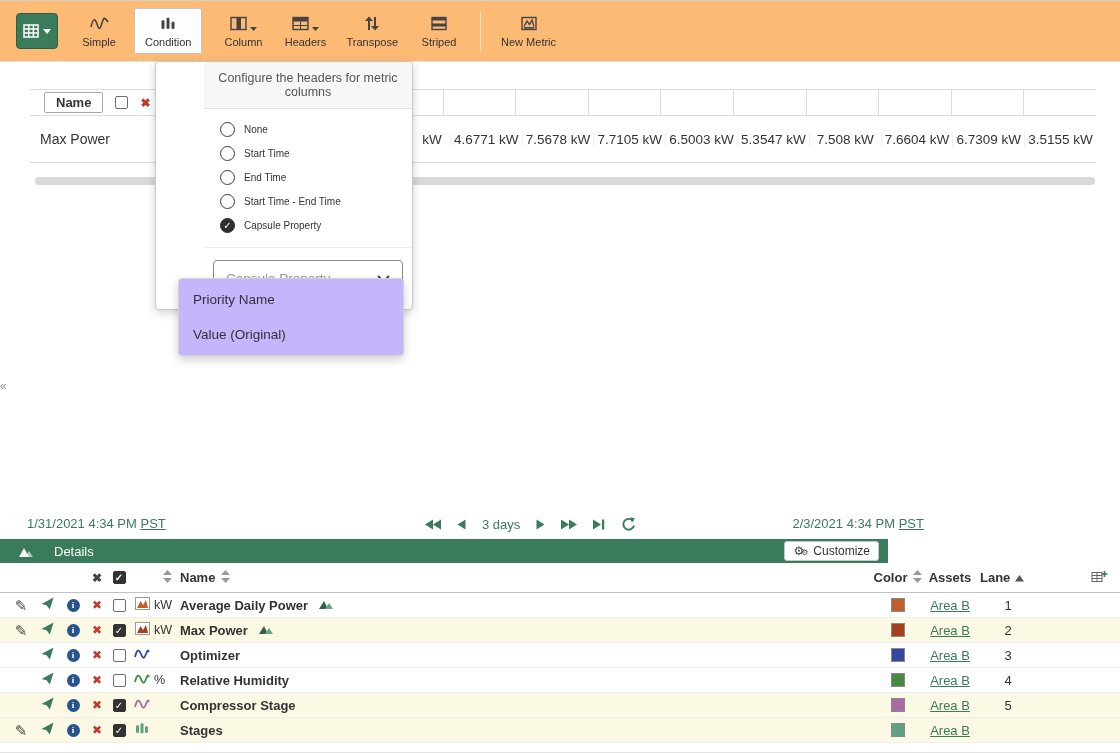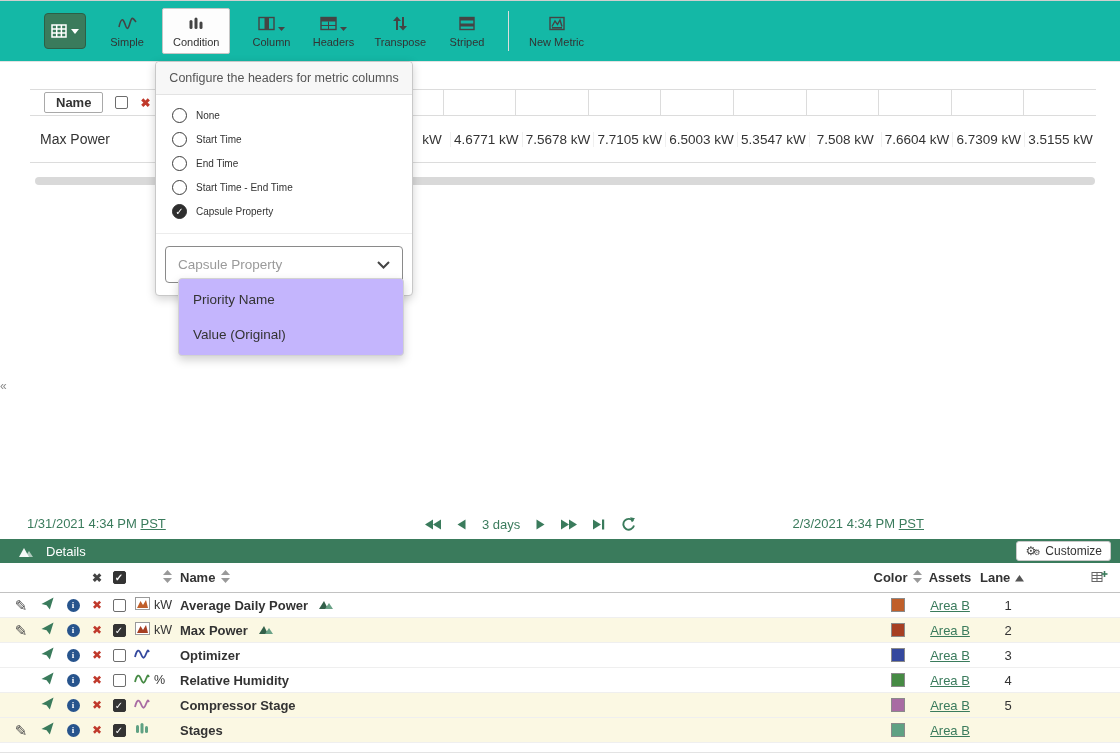--- a/index.html
+++ b/index.html
@@ -6,22 +6,22 @@
   html, body { width: 1120px; height: 753px; }
   body {
     font-family: "Liberation Sans", sans-serif;
     font-size: 13px; color: #333; background: #fff; overflow: hidden;
   }
   #app { position: relative; width: 1120px; height: 753px;
          border-top: 1px solid #cfcfcf; border-bottom: 1px solid #e3e3e3; }
 
   
   .toolbar { position: absolute; left: 0; top: 0; width: 1120px; height: 61px;
-             background: #14b8a6; border-bottom: 1px solid #e2e2e2;
-             display: flex; align-items: center; padding-left: 44px; }
+             background: #fdba74; border-bottom: 1px solid #e2e2e2;
+             display: flex; align-items: center; padding-left: 16px; }
   .view-btn { width: 42px; height: 36px; background: var(--green);
               border: 1px solid #2c5f46; border-radius: 4px;
               display: flex; align-items: center; justify-content: center; gap: 4px; cursor: pointer; }
   .tb-btn { display: flex; flex-direction: column; align-items: center; justify-content: center;
             gap: 5px; margin-left: 20px; min-width: 42px; color: #444; cursor: pointer; }
   .tb-btn .ic { height: 17px; display: flex; align-items: flex-end; gap: 3px; }
   .tb-btn .lbl { font-size: 11px; color: #333; white-space: nowrap; }
   .tb-btn.active { border: 1px solid #c6c6c6; background: #fdfdfd; border-radius: 2px;
                    padding: 5px 10px; margin-left: 14px; }
   .tb-sep { width: 1px; height: 40px; background: #ddd; margin-left: 20px; }
@@ -37,21 +37,21 @@
   .mt-row { display: flex; height: 47px; border-bottom: 1px solid #dcdcdc; align-items: center; }
   .mt-name-c { width: 340px; padding-left: 10px; font-size: 14px; }
   .mt-vc { flex: 1; text-align: center; font-size: 13.5px; color: #333; border-left: 1px solid #f0f0f0; }
   .mt-vc.first { text-align: right; padding-right: 8px; }
   .hscroll { position: absolute; left: 35px; top: 176px; width: 1060px; height: 8px;
              background: #d9d9d9; border-radius: 4px; cursor: pointer; }
 
   
   .popover { position: absolute; left: 155px; top: 60px; width: 258px; background: #fff;
              border: 1px solid #c8c8c8; border-radius: 4px;
-             box-shadow: 0 3px 10px rgba(0,0,0,.18); z-index: 30; }
+             box-shadow: 0 3px 10px rgba(0,0,0,.18); z-index: 30; padding-left: 48px; }
   .pop-title { padding: 9px 10px; background: #f7f7f7; border-bottom: 1px solid #e3e3e3;
                color: #555; font-size: 12.5px; text-align: center; border-radius: 4px 4px 0 0; }
   .pop-body { padding: 8px 16px 0 16px; }
   .radio-row { display: flex; align-items: center; gap: 9px; height: 24px; cursor: pointer; }
   .radio { width: 15px; height: 15px; border: 1.6px solid #3c3c3c; border-radius: 50%;
            background: #fff; flex: 0 0 auto; display: flex; align-items: center; justify-content: center; }
   .radio.sel { background: #2e2e2e; border-color: #2e2e2e; color: #fff; font-size: 10px; }
   .radio-label { font-size: 10px; color: #333; }
   .pop-select-wrap { border-top: 1px solid #ececec; margin-top: 10px; padding: 12px 9px 12px 9px; }
   .pop-select { height: 37px; border: 1px solid #8a8a8a; border-radius: 4px; background: #fff;
@@ -70,23 +70,23 @@
   .daterange { position: absolute; left: 0; top: 508px; width: 944px; height: 30px; }
   .dr-left { position: absolute; left: 27px; top: 0; line-height: 30px; color: var(--green); }
   .dr-right { position: absolute; right: 20px; top: 0; line-height: 30px; color: var(--green); }
   .dr-center { position: absolute; left: 425px; top: 0; height: 30px;
                display: flex; align-items: center; gap: 16px; }
   .dr-center .nav { display: flex; align-items: center; cursor: pointer; }
   .duration { color: var(--green); font-size: 13px; cursor: pointer; }
   .tz { color: var(--green); text-decoration: underline; cursor: pointer; }
 
   
-  .dbar { position: absolute; left: 0; top: 538px; width: 1120px; height: 24px;
+  .dbar { position: absolute; left: 0; top: 538px; width: 888px; height: 24px;
           background: var(--green); color: #fff; display: flex; align-items: center;
-          padding-left: 18px; gap: 12px; font-size: 13px; }
+          padding-left: 18px; gap: 20px; font-size: 13px; }
   .customize-btn { position: absolute; right: 9px; top: 2px; height: 20px; background: #fff;
                    border: 1px solid #c9c9c9; border-radius: 3px; color: #333; font-size: 12px;
                    display: flex; align-items: center; gap: 5px; padding: 0 8px; cursor: pointer; }
   .gear { font-size: 12px; color: #444; line-height: 1; }
   .gear.small { font-size: 8px; margin-left: -3px; }
 
   .dtable { position: absolute; left: 0; top: 562px; width: 1120px; }
   .dhead, .drow { display: grid;
       grid-template-columns: 26px 26px 26px 22px 22px 24px 26px 1fr 44px 60px 56px 84px;
       align-items: center; padding-left: 8px; }

